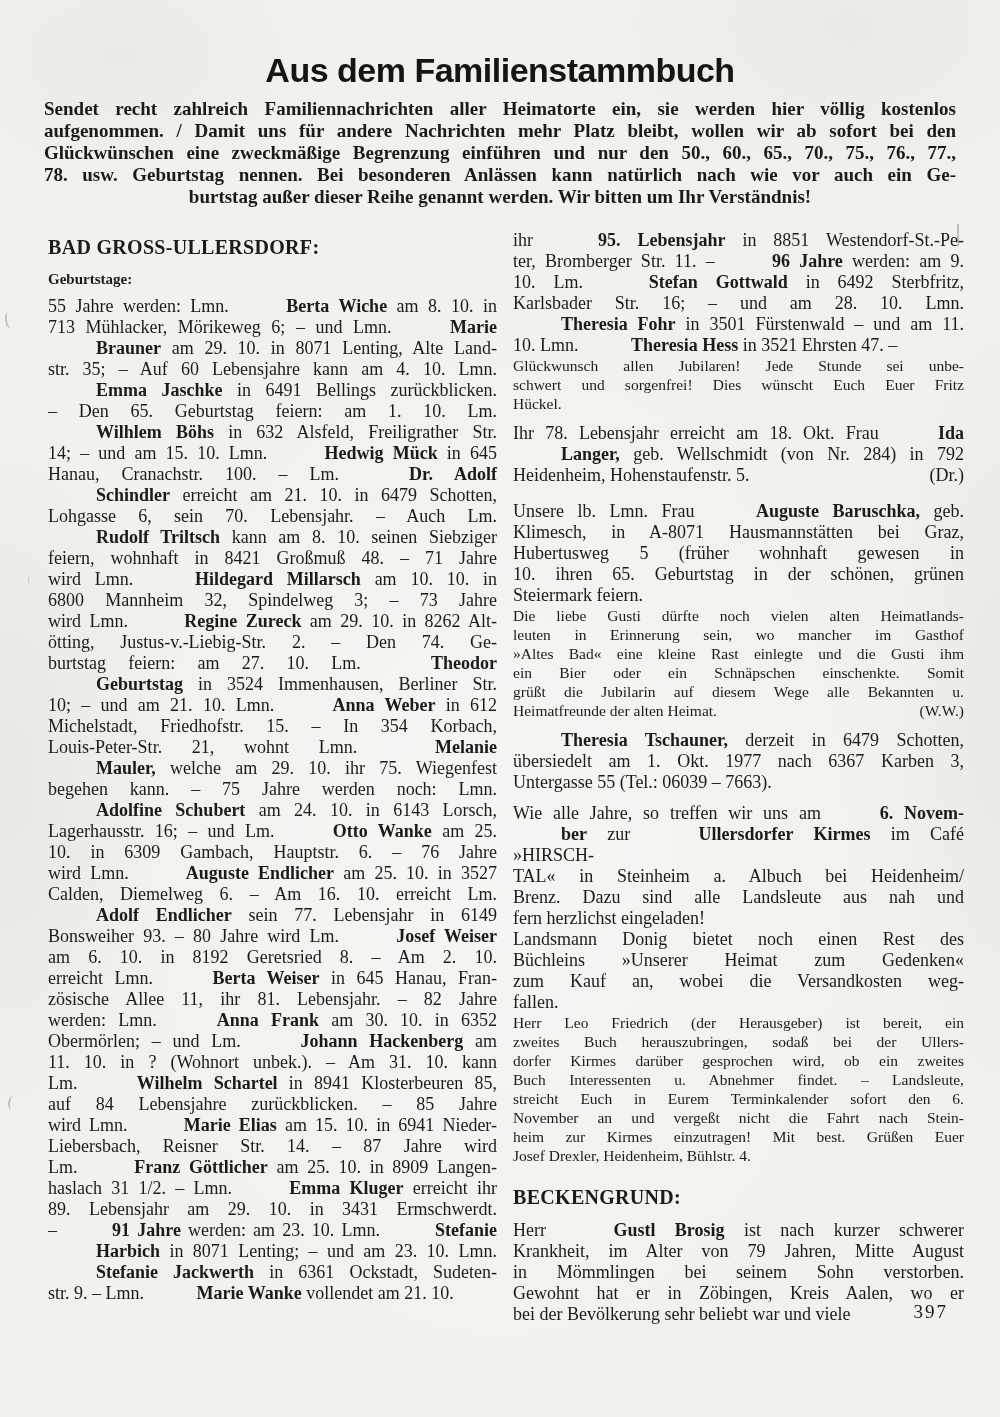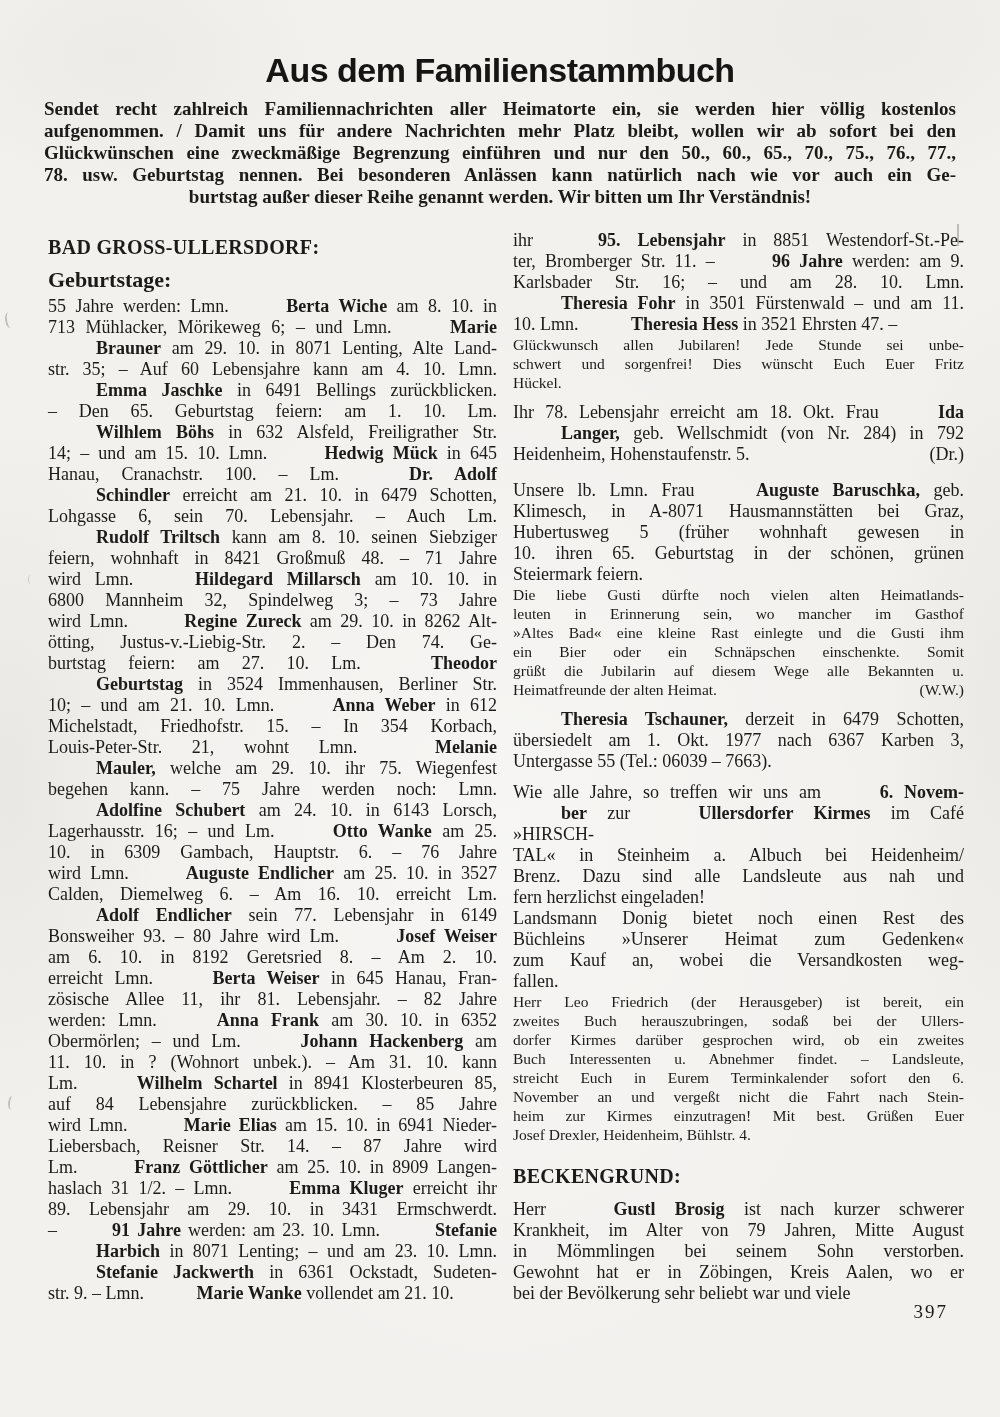--- a/index.html
+++ b/index.html
@@ -46,21 +46,21 @@
   .col-right { width: 452px; }
   .section-heading {
     margin: 4px 0 0 0;
     font-size: 20px;
     font-weight: bold;
     line-height: 26px;
     letter-spacing: 0.3px;
   }
   .sub-heading {
     margin: 7px 0 0 0;
-    font-size: 22px;
+    font-size: 15px;
     font-weight: bold;
     line-height: 25px;
   }
   .body-text { margin-top: 4px; }
   .line {
     font-size: 18px;
     line-height: 21px;
     text-align: justify;
     text-align-last: justify;
     white-space: normal;
@@ -189,20 +189,21 @@
           <div class="line"><span>– </span><b>91 Jahre</b><span> werden: am 23. 10. Lmn. </span><b>Stefanie</b></div>
           <div class="line"><b>Harbich</b><span> in 8071 Lenting; – und am 23. 10. Lmn.</span></div>
           <div class="line"><b>Stefanie Jackwerth</b><span> in 6361 Ockstadt, Sudeten-</span></div>
           <div class="line last"><span>str. 9. – Lmn. </span><b>Marie Wanke</b><span> vollendet am 21. 10.</span></div>
         </div>
     </div>
     <div class="col-right" id="right-body">
         <div class="block style-normal gap-none">
           <div class="line"><span>ihr </span><b>95. Lebensjahr</b><span> in 8851 Westendorf-St.-Pe-</span></div>
           <div class="line"><span>ter, Bromberger Str. 11. – </span><b>96 Jahre</b><span> werden: am 9.</span></div>
+          <div class="line"><span>10. Lm. </span><b>Stefan Gottwald</b><span> in 6492 Sterbfritz,</span></div>
           <div class="line"><span>Karlsbader Str. 16; – und am 28. 10. Lmn.</span></div>
           <div class="line"><b>Theresia Fohr</b><span> in 3501 Fürstenwald – und am 11.</span></div>
           <div class="line last"><span>10. Lmn. </span><b>Theresia Hess</b><span> in 3521 Ehrsten 47. –</span></div>
         </div>
         <div class="block style-small gap-none">
           <div class="line"><span>Glückwunsch allen Jubilaren! Jede Stunde sei unbe-</span></div>
           <div class="line"><span>schwert und sorgenfrei! Dies wünscht Euch Euer Fritz</span></div>
           <div class="line last"><span>Hückel.</span></div>
         </div>
         <div class="block style-normal gap-small">

